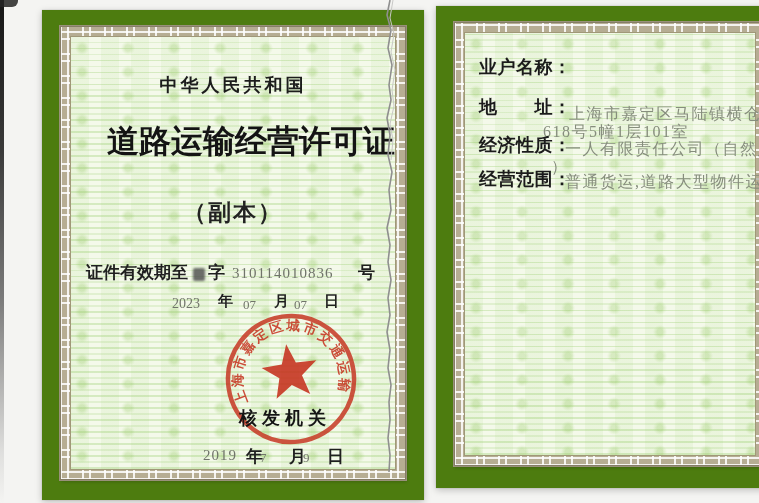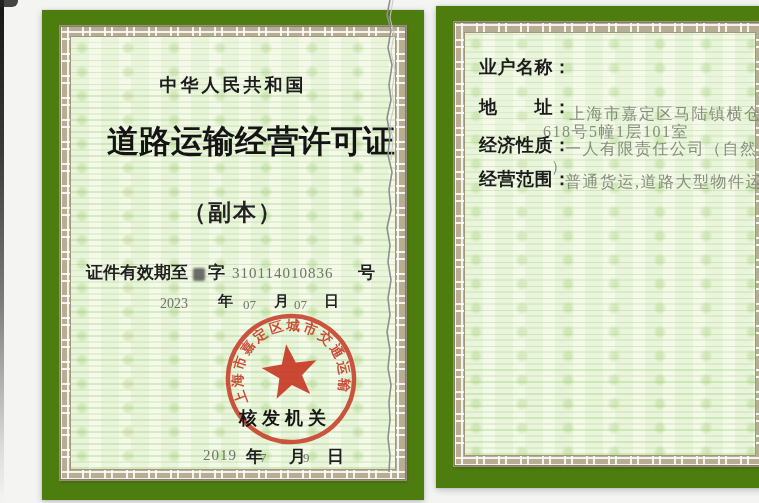--- a/index.html
+++ b/index.html
@@ -67,21 +67,21 @@
   .print{color:#70746a;font-family:"Liberation Serif",serif;font-weight:400;}
   .license-prefix{left:15px;top:224px;font-size:17px;}
   .smudge{
     left:122px;top:231px;width:12px;height:13px;background:#4c4c4c;
     filter:blur(1px);opacity:.8;border-radius:2px;
   }
   .license-zi{left:137px;top:224px;font-size:17px;}
   .license-number{left:161px;top:228px;font-size:15px;letter-spacing:1px;}
   .license-hao{left:287px;top:224px;font-size:17px;}
   .validity-label{left:17px;top:255px;font-size:15px;letter-spacing:1px;}
-  .v-year{left:89px;top:259px;font-size:14px;}
+  .v-year{left:101px;top:259px;font-size:14px;}
   .v-year-u{left:147px;top:255px;font-size:15px;}
   .v-month{left:172px;top:260px;font-size:13px;}
   .v-month-u{left:203px;top:255px;font-size:15px;}
   .v-day{left:223px;top:260px;font-size:13px;}
   .v-day-u{left:253px;top:255px;font-size:15px;}
   .seal{
     left:150px;top:272px;width:140px;height:140px;
     transform:rotate(-8deg);
   }
   .issuer{

